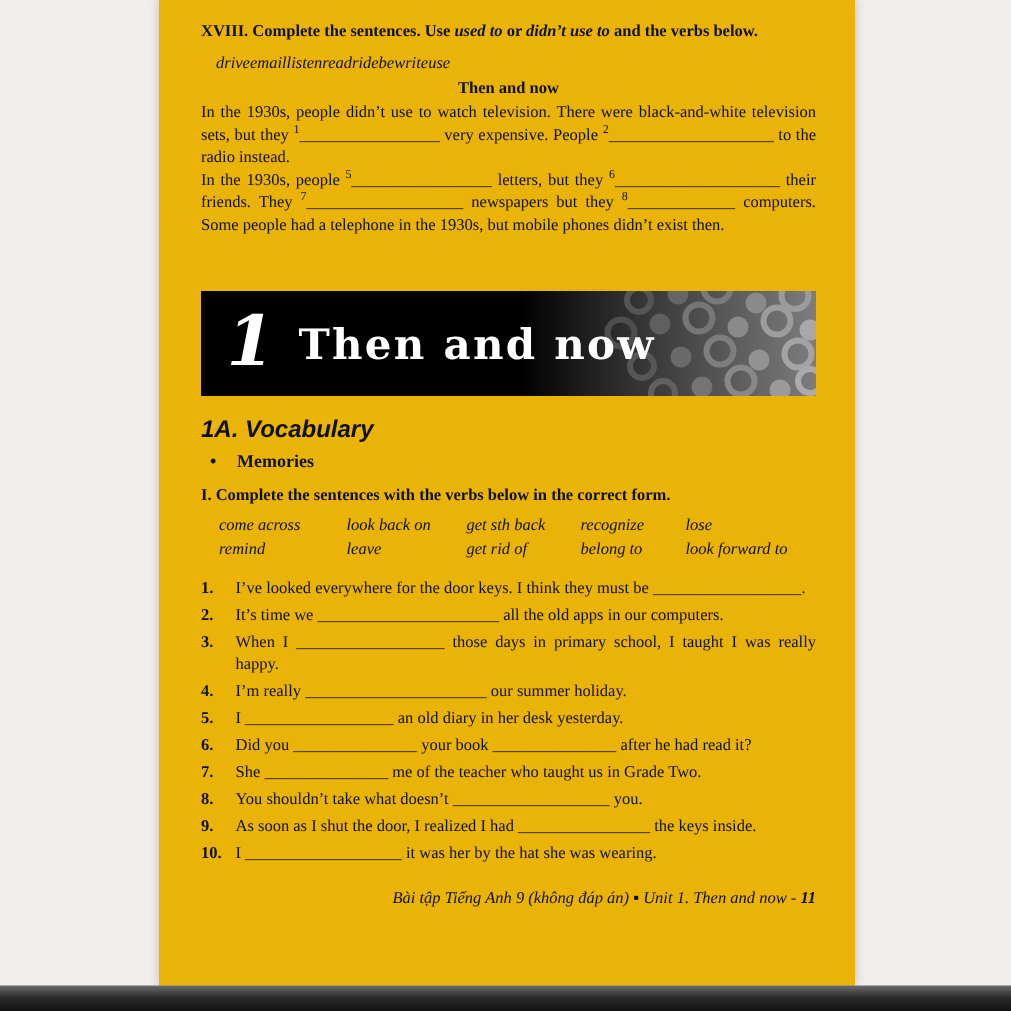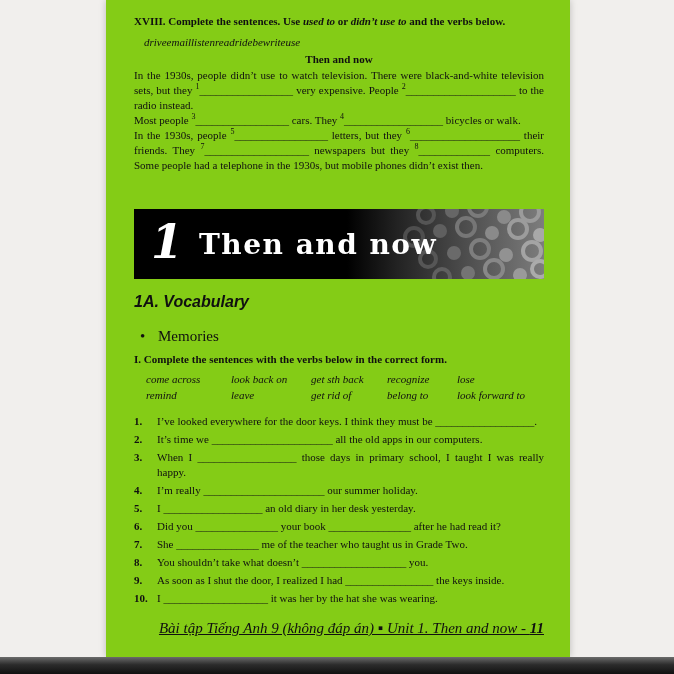--- a/index.html
+++ b/index.html
@@ -4,21 +4,21 @@
 <style>
   * { margin:0; padding:0; box-sizing:border-box; }
   html,body { width:674px; height:674px; }
   body {
     background:#f1efed;
     font-family:"Liberation Serif","DejaVu Serif",serif;
     position:relative; overflow:hidden;
   }
   .page {
     position:absolute; left:106px; top:0; width:464px; height:657px;
-    background:#84cc16;
+    background:#eab308;
     box-shadow:0 0 7px rgba(0,0,0,0.22);
   }
   .content { padding:14px 26px 0 28px; color:#101010; font-size:11px; line-height:15px; }
   .b { font-weight:bold; }
   .it { font-style:italic; }
   .h18 { font-weight:bold; text-align:justify; }
   sup { font-size:8px; line-height:0; }
   .wordrow {
     display:flex; 
     font-style:italic; margin:6px 0 2px 10px; width:356px;
@@ -36,33 +36,33 @@
     font-size:46px; color:#fff; line-height:1; margin-right:16px; margin-top:-4px;
   }
   .banner-title {
     position:relative; font-family:"DejaVu Serif",serif; font-weight:bold;
     font-size:28px; color:#fff; letter-spacing:1.5px;
   }
   .sec {
     margin-top:15px; font-family:"Liberation Sans",sans-serif;
     font-weight:bold; font-style:italic; font-size:16px;
   }
-  .topic { margin-top:20px; font-weight:normal; font-size:15px; padding-left:6px; }
+  .topic { margin-top:6px; font-weight:bold; font-size:12px; padding-left:6px; }
   .topic .bullet { display:inline-block; width:18px; }
   .instr { margin-top:8px; font-weight:bold; }
   .verbgrid {
     margin:5px 0 0 12px; display:grid;
     grid-template-columns:85px 80px 76px 70px 1fr;
     row-gap:1px; font-style:italic;
   }
   .sents { margin-top:11px; }
   .sent { display:flex; margin-bottom:3px; }
   .sent .num { font-weight:bold; width:23px; flex:none; }
   .sent .txt { flex:1; text-align:justify; }
-  .footer { margin-top:15px; text-align:right; font-size:15px;text-decoration:underline; }
+  .footer { margin-top:15px; text-align:right; font-size:11px; }
   .book-edge {
     position:absolute; left:0; right:0; bottom:0; height:17px;
     background:linear-gradient(180deg,#6b6b6b 0%,#2c2c2c 45%,#101010 100%);
   }
 </style>
 </head>
 <body>
 
 <div class="page">
   <div class="content">
@@ -77,21 +77,20 @@
       <span>ride</span>
       <span>be</span>
       <span>write</span>
       <span>use</span>
     </div>
 
     <p class="subtitle">Then and now</p>
 
     <p class="para"><span>In the 1930s, people didn’t use to watch television. There were black-and-white television sets, but they </span><sup>1</sup><span>_________________</span><span> very expensive. People </span><sup>2</sup><span>____________________</span><span> to the radio instead.</span></p>
 
-    <p class="para"><span>Most people </span><sup>3</sup><span>_________________</span><span> cars. They </span><sup>4</sup><span>__________________</span><span> bicycles or walk.</span></p>
 
     <p class="para"><span>In the 1930s, people </span><sup>5</sup><span>_________________</span><span> letters, but they </span><sup>6</sup><span>____________________</span><span> their friends. They </span><sup>7</sup><span>___________________</span><span> newspapers but they </span><sup>8</sup><span>_____________</span><span> computers. Some people had a telephone in the 1930s, but mobile phones didn’t exist then.</span></p>
 
     <div class="banner">
       <svg class="banner-dots" viewBox="0 0 180 70" preserveAspectRatio="none" aria-hidden="true">
         <circle cx="62" cy="6" r="8" fill="none" stroke="#555" stroke-width="4"></circle>
         <circle cx="88" cy="2" r="7" fill="#666"></circle>
         <circle cx="114" cy="-2" r="9" fill="none" stroke="#7a7a7a" stroke-width="4"></circle>
         <circle cx="140" cy="8" r="7" fill="#8a8a8a"></circle>
         <circle cx="166" cy="3" r="9" fill="none" stroke="#9b9b9b" stroke-width="4"></circle>

